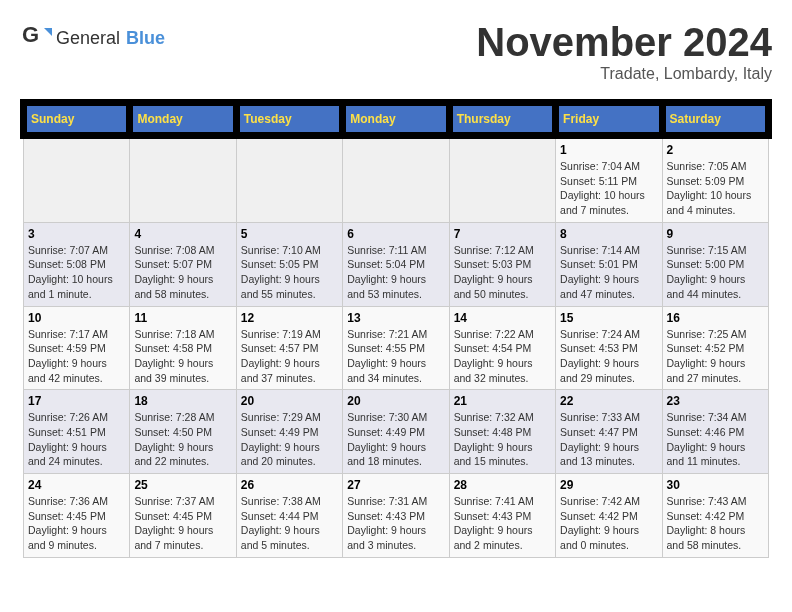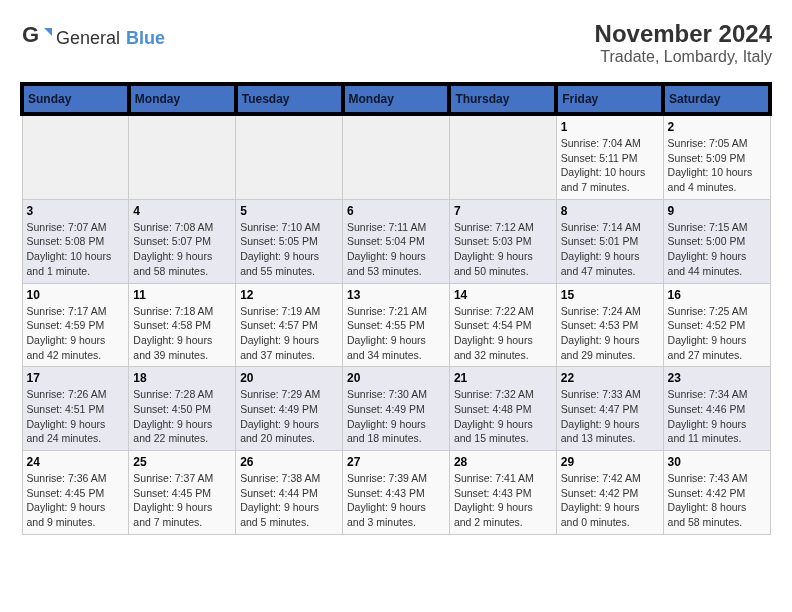--- a/index.html
+++ b/index.html
@@ -29,40 +29,40 @@
     .logo-text-blue {
       font-size: 18px;
       font-weight: bold;
       color: #4a90d9;
       padding-left: 6px;
     }
     .title-block {
       text-align: right;
     }
     .month-title {
-      font-size: 24px;
+      font-size: 40px;
       font-weight: bold;
       color: #333;
     }
     .location-title {
       font-size: 16px;
       color: #555;
     }
     .calendar {
       width: 100%;
       border-collapse: collapse;
       font-size: 11px;
     }
     .calendar thead th {
       background-color: #4472C4;
-      color: #0f172a;
+      color: #fde047;
       padding: 6px 4px;
       text-align: left;
       font-size: 12px;
-      border: 4px solid #000000;
+      border: 7px solid #000000;
     }
     .calendar tbody td {
       border: 1px solid #ccc;
       vertical-align: top;
       padding: 4px;
       min-height: 80px;
       width: 14.28%;
       background: #fff;
     }
     .calendar tbody tr:nth-child(odd) td {
@@ -287,21 +287,21 @@
 Daylight: 9 hours and 7 minutes.</div>
         </td>
         <td>
           <span class="day-number">26</span>
           <div class="day-info">Sunrise: 7:38 AM
 Sunset: 4:44 PM
 Daylight: 9 hours and 5 minutes.</div>
         </td>
         <td>
           <span class="day-number">27</span>
-          <div class="day-info">Sunrise: 7:39 AM
+          <div class="day-info">Sunrise: 7:31 AM
 Sunset: 4:43 PM
 Daylight: 9 hours and 3 minutes.</div>
         </td>
         <td>
           <span class="day-number">28</span>
           <div class="day-info">Sunrise: 7:41 AM
 Sunset: 4:43 PM
 Daylight: 9 hours and 2 minutes.</div>
         </td>
         <td>

